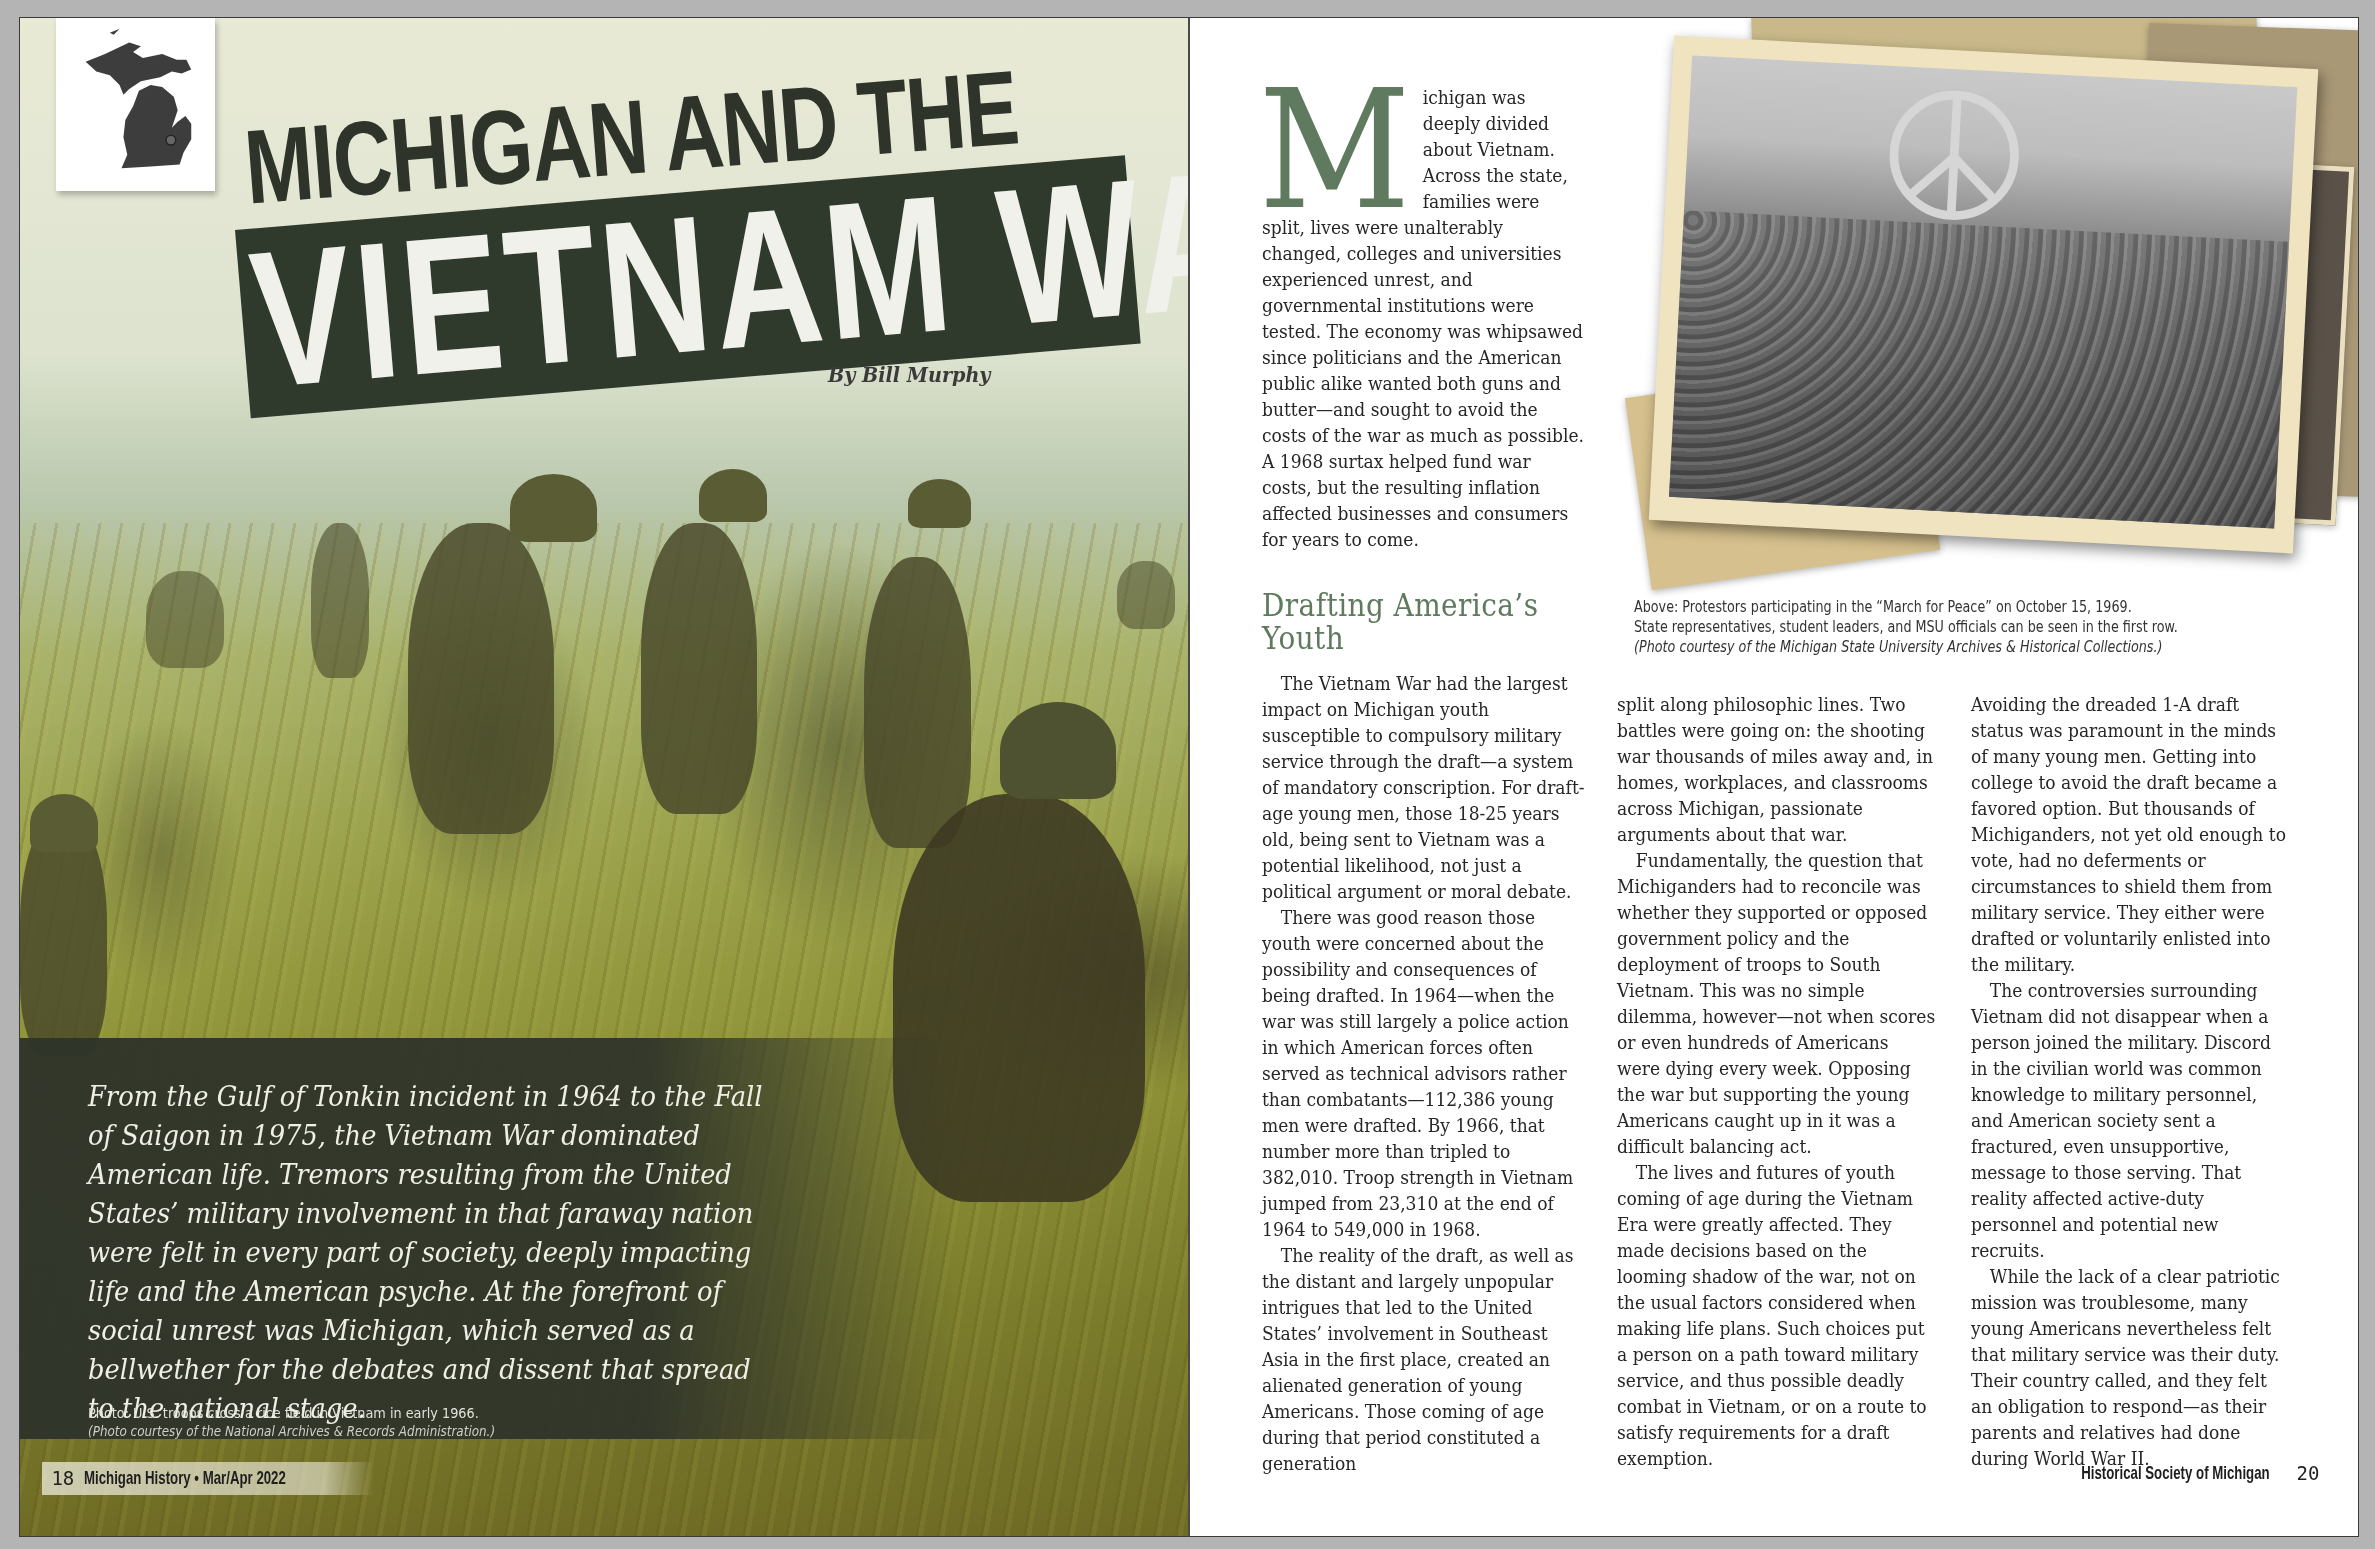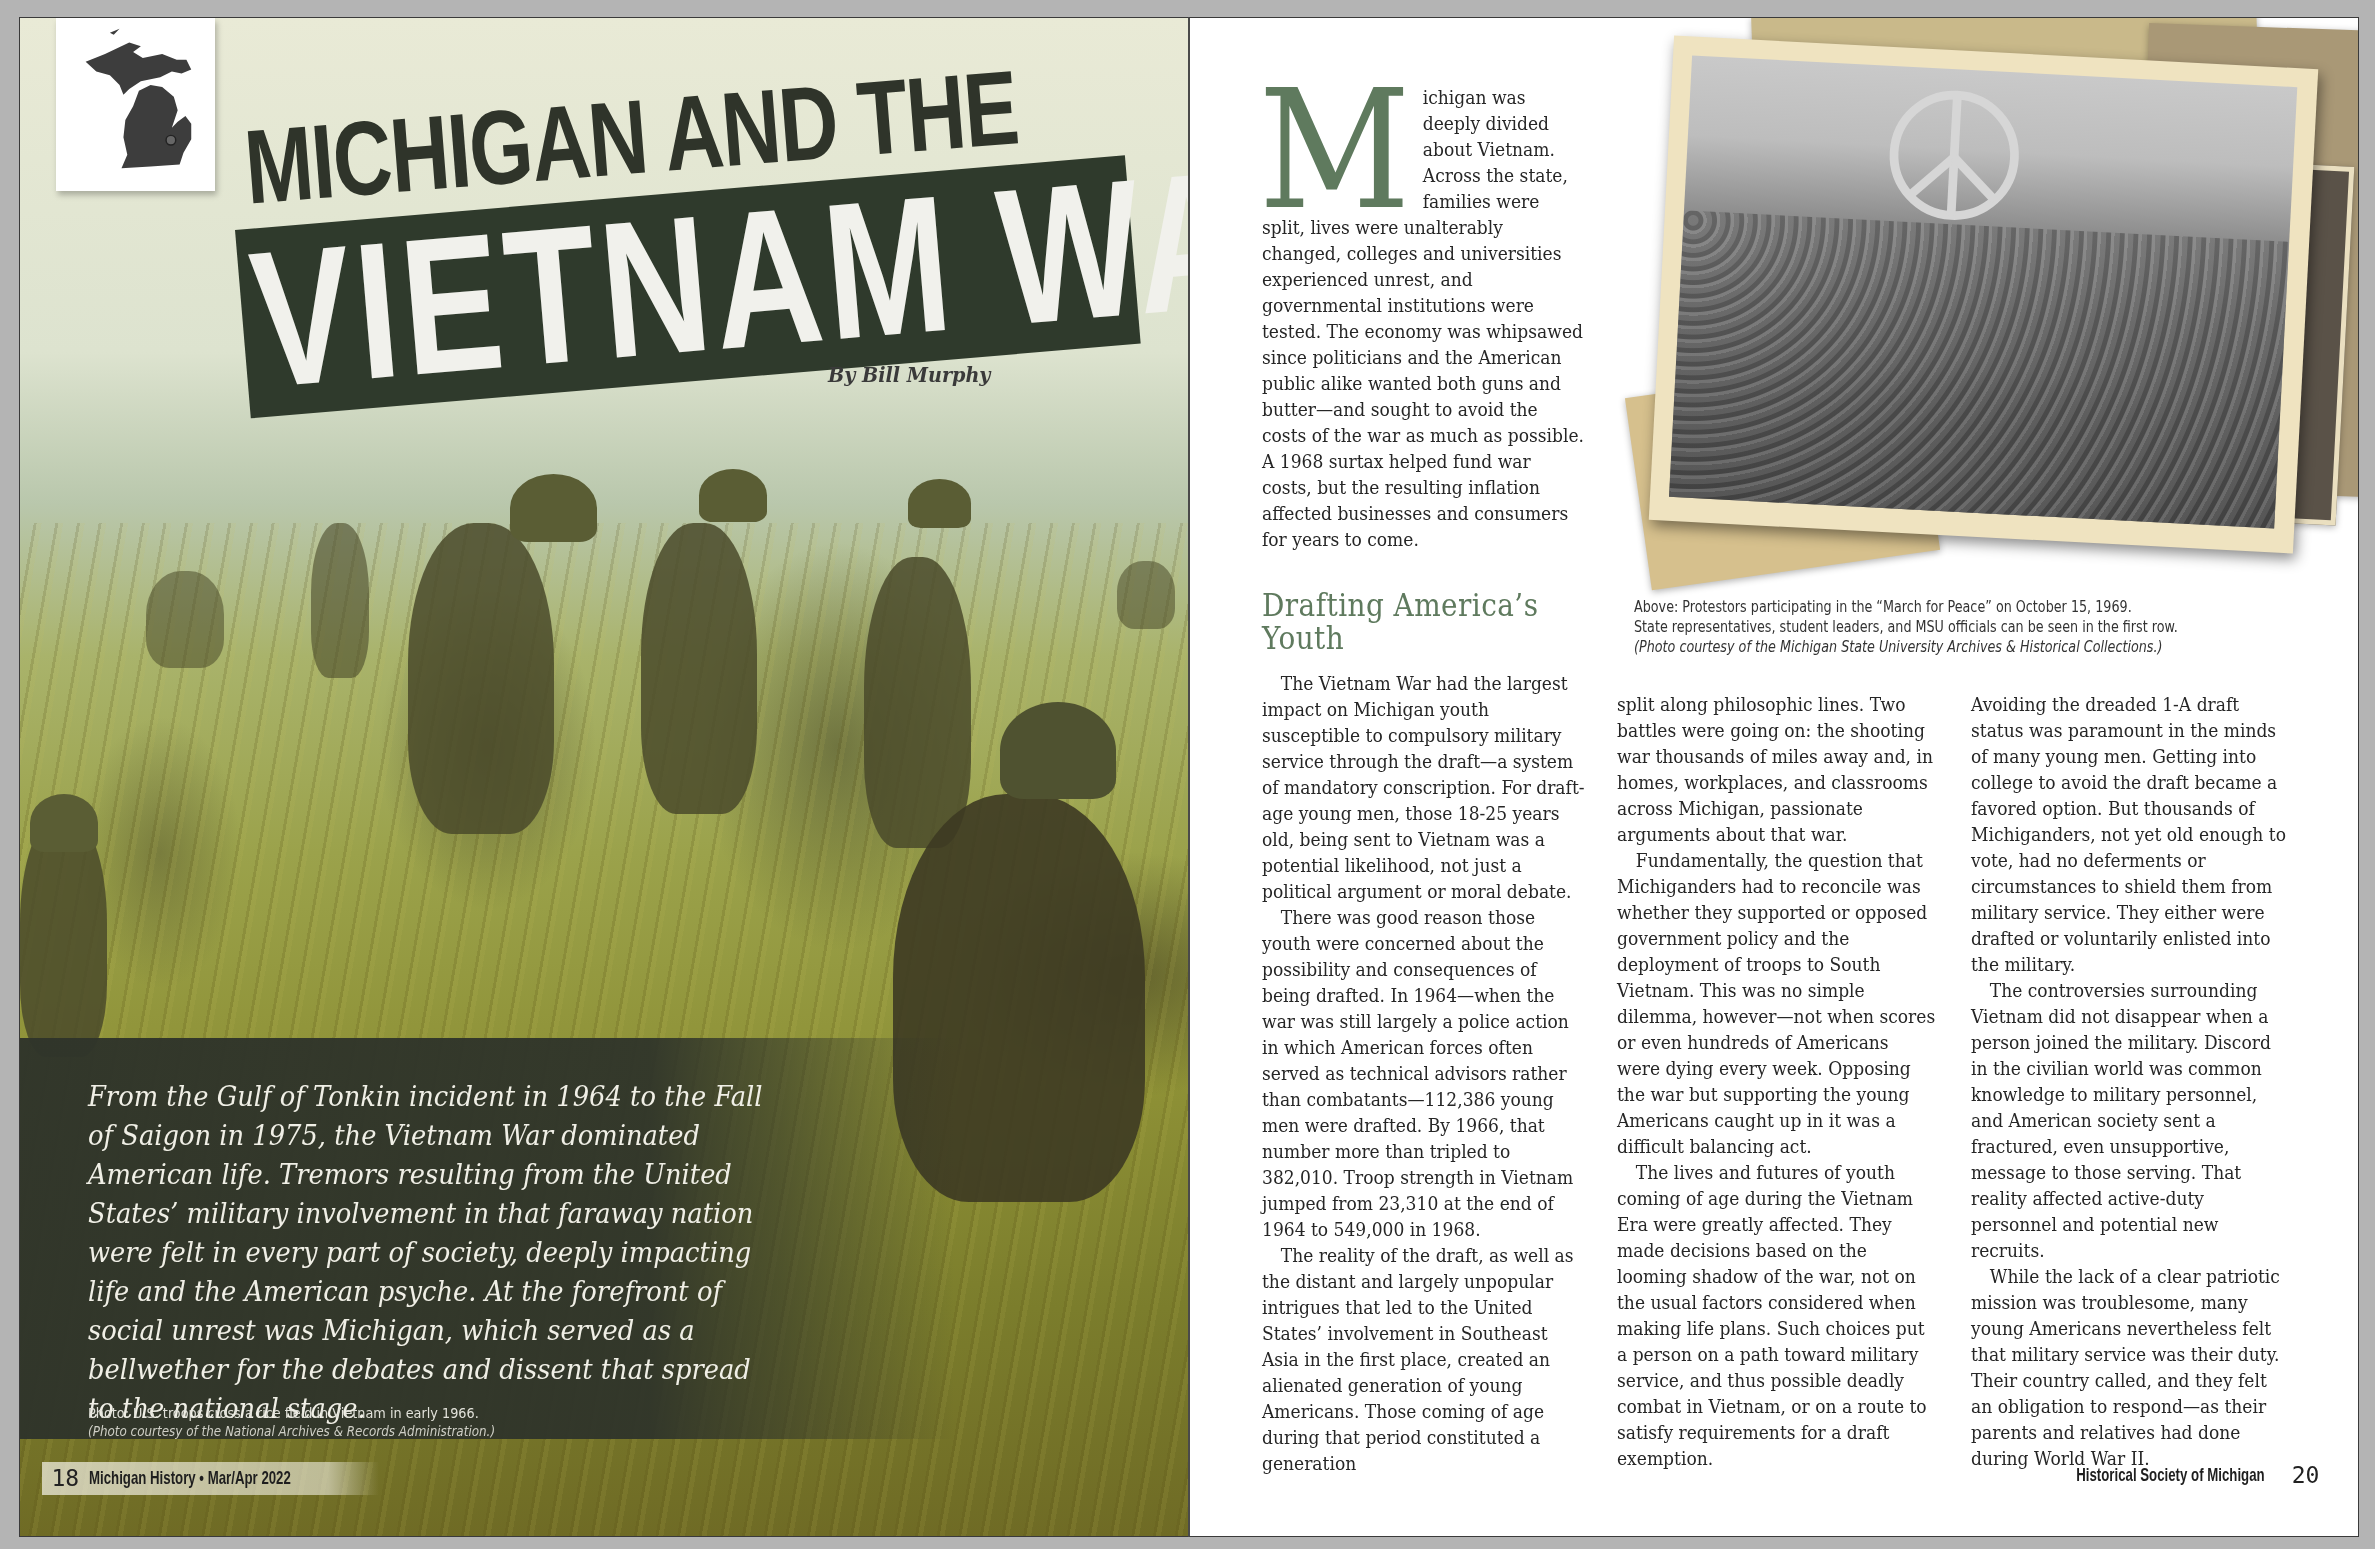--- a/index.html
+++ b/index.html
@@ -39,21 +39,21 @@
   .intro-box { position:absolute; left:0; top:1020px; width:1016px; height:401px;
     background:linear-gradient(90deg, rgba(47,52,42,0.97) 0%, rgba(47,52,42,0.95) 62%, rgba(47,52,42,0.6) 75%, rgba(47,52,42,0) 92%); }
   .intro-text { position:absolute; left:68px; top:39px; width:737px; font-family:"DejaVu Serif", serif; font-style:italic;
     font-size:28px; line-height:39px; color:#f0efe6; transform:scaleX(0.92); transform-origin:left top; }
   .intro-caption { position:absolute; left:68px; top:365px; font-family:"DejaVu Sans", sans-serif; font-size:14.6px; color:#e2e2da; line-height:19.4px;
     transform:scaleX(0.88); transform-origin:left top; white-space:nowrap; }
   .intro-caption .credit { font-style:italic; color:#cfcfc6; font-size:13.6px; }
 
   .footer-left { position:absolute; left:21.3px; top:1444px; height:33px; padding:0 9.7px; display:flex; align-items:center; gap:9.7px;
     background:linear-gradient(90deg, rgba(230,228,210,0.8), rgba(230,228,210,0.65) 85%, rgba(230,228,210,0)); }
-  .page-num { font-family:"DejaVu Sans Mono", monospace; font-size:23px; color:#222; }
+  .page-num { font-family:"DejaVu Sans Mono", monospace; font-size:19px; color:#222; }
   .footer-text { font-family:"Liberation Sans", sans-serif; font-weight:bold; font-size:18.4px; color:#1e1e1e;
     transform:scaleX(0.72); transform-origin:left center; white-space:nowrap; }
 
   
   .right-page { position:absolute; left:1169px; top:0; width:1171px; height:1520px; background:#fff;
     border:1.9px solid #3a3a3a; border-left:2.9px solid #4a4a4a; box-sizing:border-box; overflow:hidden; }
   .col { position:absolute; font-family:"DejaVu Serif", serif; font-size:19px; line-height:26px; color:#262626;
     transform:scaleX(0.9); transform-origin:left top; }
   .col p { margin:0; text-indent:1.1em; }
   .col p.noindent { text-indent:0; }

